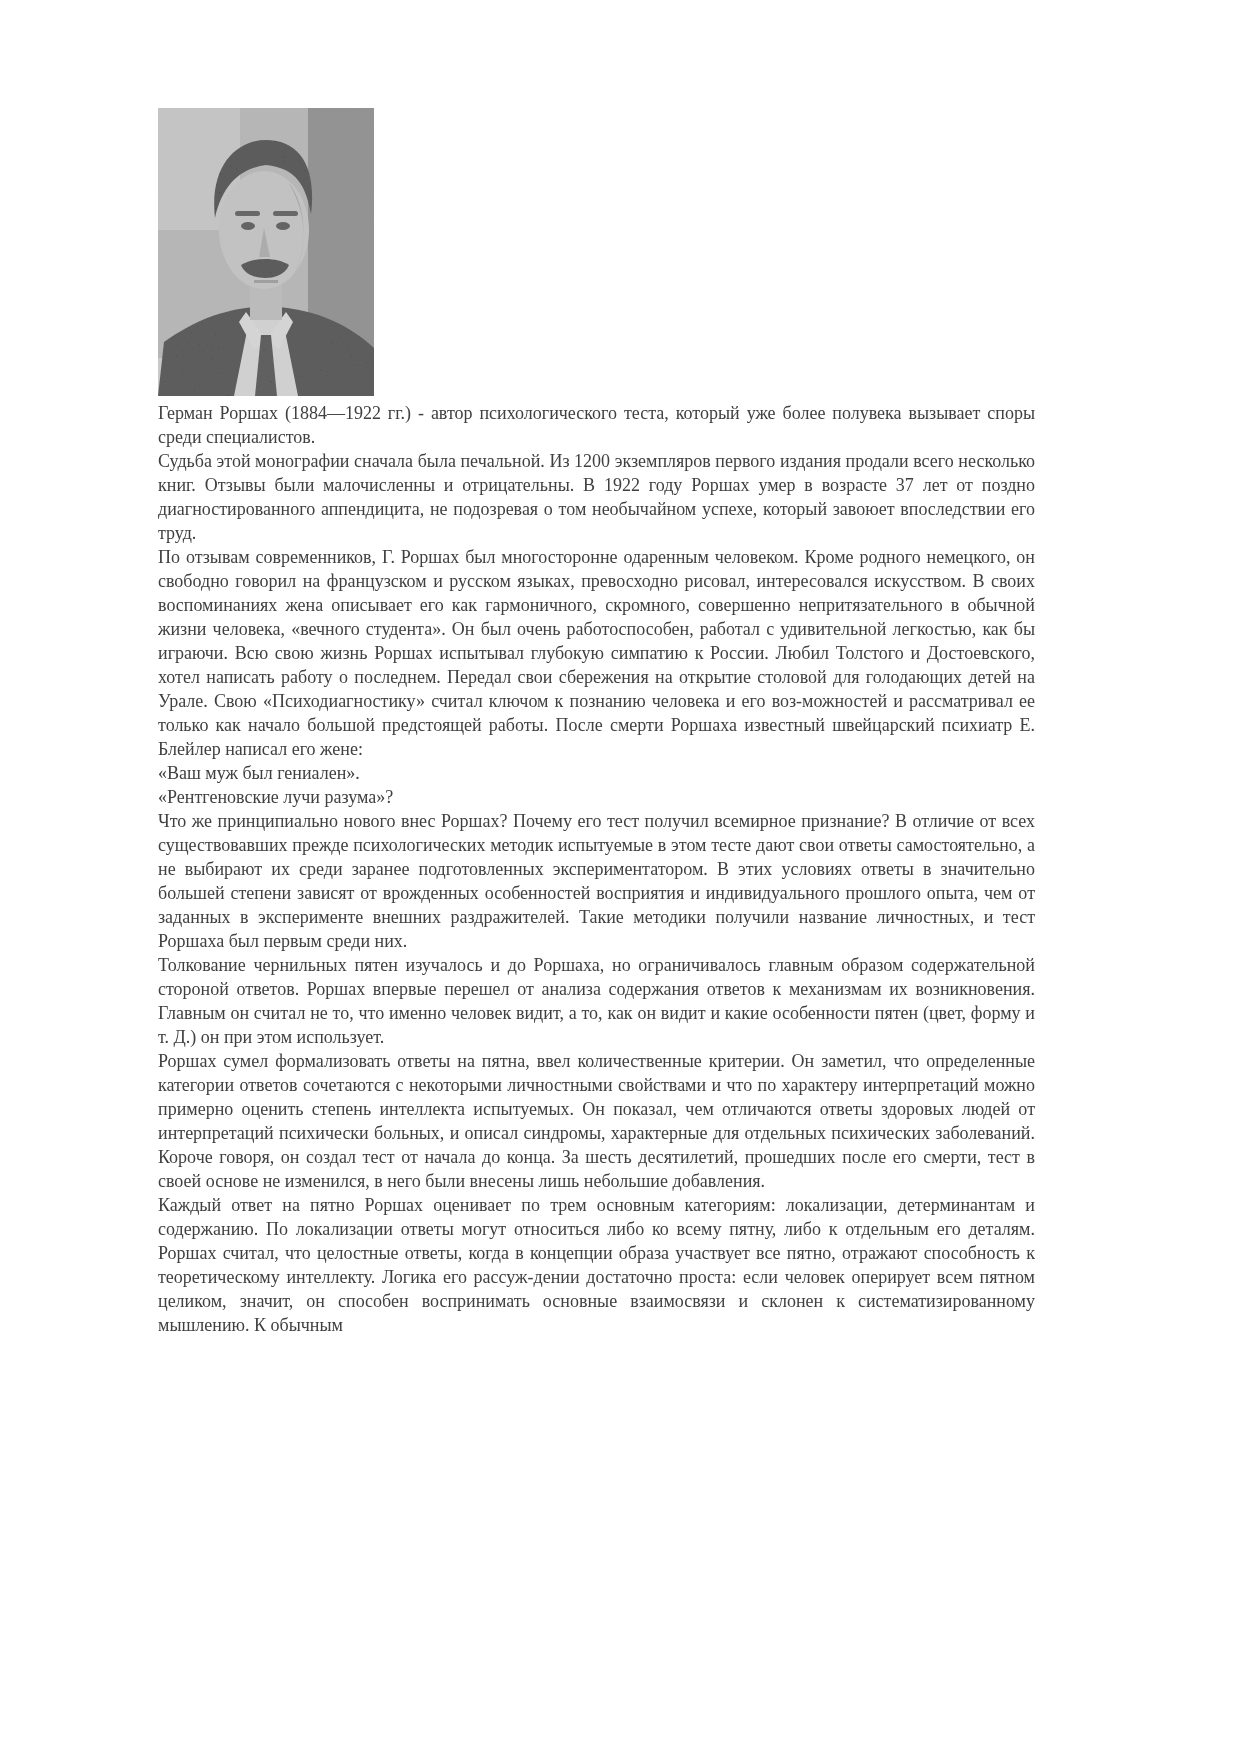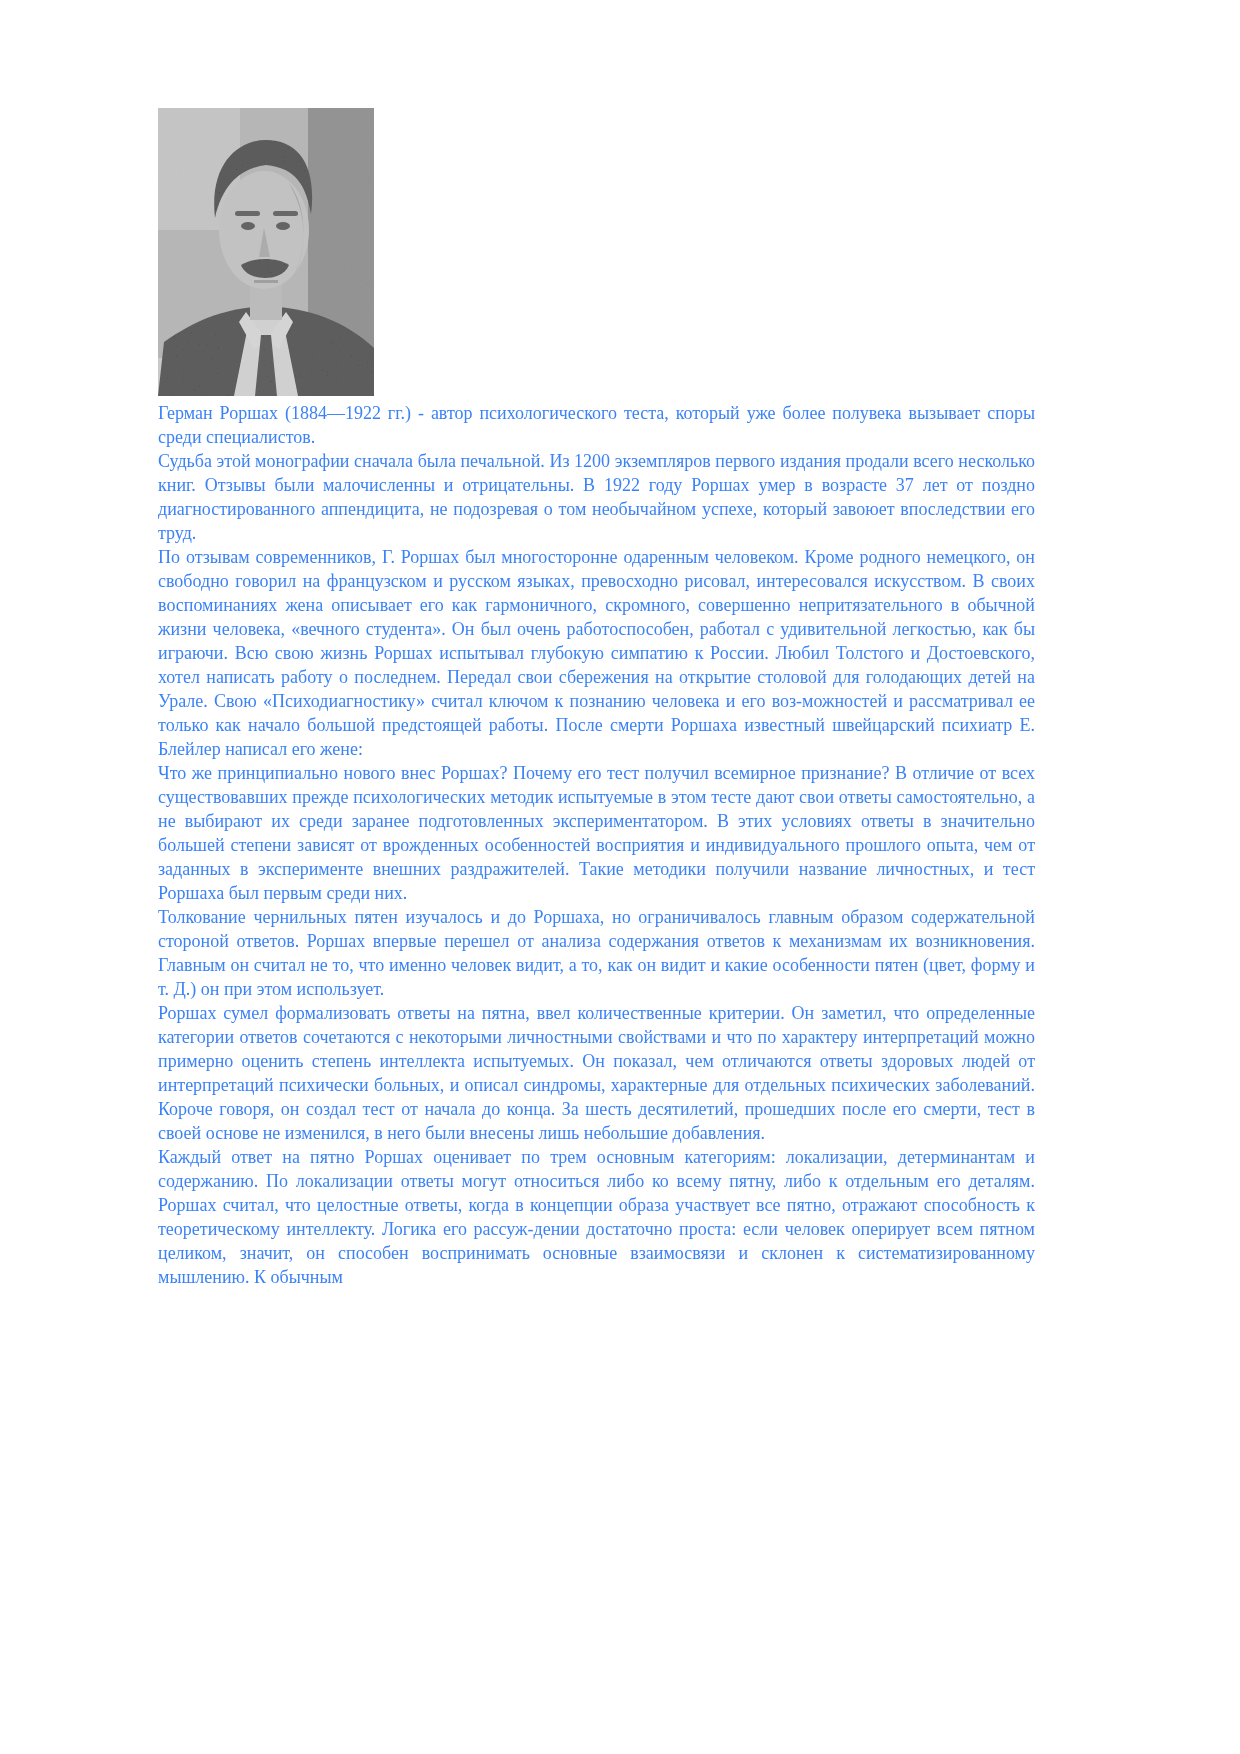--- a/index.html
+++ b/index.html
@@ -3,21 +3,21 @@
 <meta charset="utf-8">
 <style>
   * { margin: 0; padding: 0; box-sizing: border-box; }
   html, body { background: #ffffff; }
   .page {
     position: relative;
     width: 1124px;
     height: 1754px;
     background: #ffffff;
     font-family: "Liberation Serif", serif;
-    color: #3b82f6;
+    color: #404040;
     overflow: hidden;
   }
   .portrait {
     position: absolute;
     left: 158px;
     top: 108px;
     width: 216px;
     height: 288px;
   }
   .portrait svg { display: block; width: 100%; height: 100%; }
@@ -78,19 +78,21 @@
       <rect x="96" y="172" width="24" height="3" fill="#8f8f8f"></rect>
 
       <rect width="216" height="288" filter="url(#grain)" opacity="0.45"></rect>
     </svg>
   </figure>
 
   <div class="article">
     <p>Герман  Роршах (1884—1922 гг.)  - автор психологического теста, который уже более полувека вызывает споры среди специалистов.</p>
     <p>Судьба этой монографии сначала была печальной. Из 1200 экземпляров первого издания продали всего несколько книг. Отзывы были малочисленны и отрицательны. В 1922 году Роршах умер в возрасте 37 лет от поздно диагностированного аппендицита, не подозревая о том необычайном успехе, который завоюет впоследствии его труд.</p>
     <p>По отзывам современников, Г. Роршах был многосторонне одаренным человеком. Кроме родного немецкого, он свободно говорил на французском и русском языках, превосходно рисовал, интересовался искусством. В своих воспоминаниях жена описывает его как гармоничного, скромного, совершенно непритязательного в обычной жизни человека, «вечного студента». Он был очень работоспособен, работал с удивительной легкостью, как бы играючи. Всю свою жизнь Роршах испытывал глубокую симпатию к России. Любил Толстого и Достоевского, хотел написать работу о последнем. Передал свои сбережения на открытие столовой для голодающих детей на Урале. Свою «Психодиагностику» считал ключом к познанию человека и его воз-можностей и рассматривал ее только как начало большой предстоящей работы. После смерти Роршаха известный швейцарский психиатр Е. Блейлер написал его жене:</p>
+    <p>«Ваш муж был гениален».</p>
+    <p>«Рентгеновские лучи разума»?</p>
     <p>Что же принципиально нового внес Роршах? Почему его тест получил всемирное признание? В отличие от всех существовавших прежде психологических методик испытуемые в этом тесте дают свои ответы самостоятельно, а не выбирают их среди заранее подготовленных экспериментатором. В этих условиях ответы в значительно большей степени зависят от врожденных особенностей восприятия и индивидуального прошлого опыта, чем от заданных в эксперименте внешних раздражителей. Такие методики получили название личностных, и тест Роршаха был первым среди них.</p>
     <p>Толкование чернильных пятен изучалось и до Роршаха, но ограничивалось главным образом содержательной стороной ответов. Роршах впервые перешел от анализа содержания ответов к механизмам их возникновения. Главным он считал не то, что именно человек видит, а то, как он видит и какие особенности пятен (цвет, форму и т. Д.) он при этом использует.</p>
     <p>Роршах сумел формализовать ответы на пятна, ввел количественные критерии. Он заметил, что определенные категории ответов сочетаются с некоторыми личностными свойствами и что по характеру интерпретаций можно примерно оценить степень интеллекта испытуемых. Он показал, чем отличаются ответы здоровых людей от интерпретаций психически больных, и описал синдромы, характерные для отдельных психических заболеваний. Короче говоря, он создал тест от начала до конца. За шесть десятилетий, прошедших после его смерти, тест в своей основе не изменился, в него были внесены лишь небольшие добавления.</p>
     <p>Каждый ответ на пятно Роршах оценивает по трем основным категориям: локализации, детерминантам и содержанию. По локализации ответы могут относиться либо ко всему пятну, либо к отдельным его деталям. Роршах считал, что целостные ответы, когда в концепции образа участвует все пятно, отражают способность к теоретическому интеллекту. Логика его рассуж-дении достаточно проста: если человек оперирует всем пятном целиком, значит, он способен воспринимать основные взаимосвязи и склонен к систематизированному мышлению. К обычным</p>
   </div>
 
 </div>
 
 </body></html>

